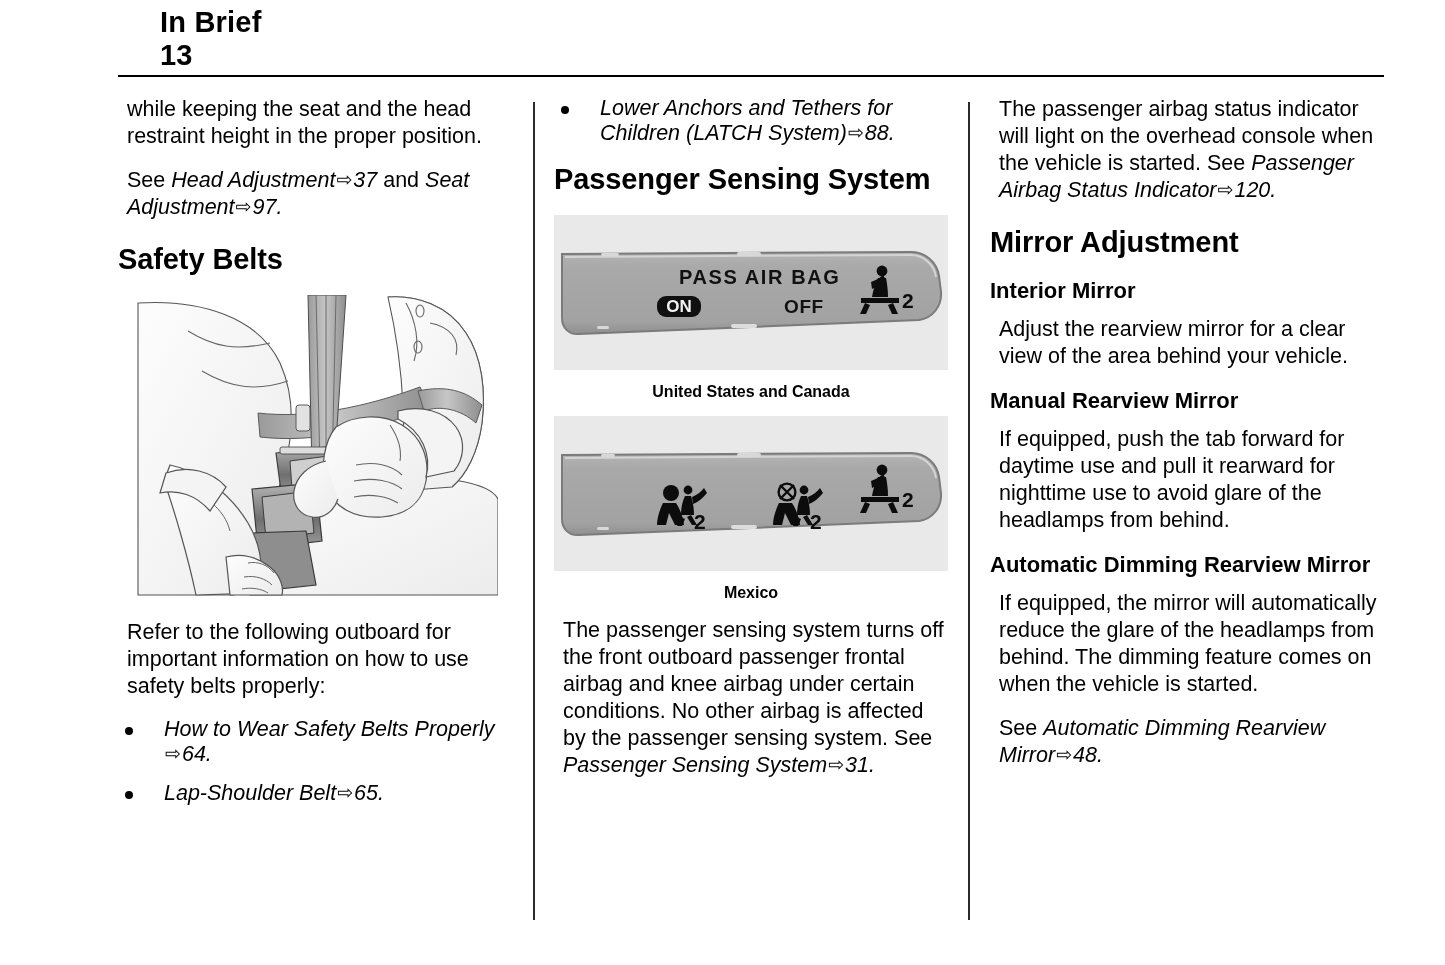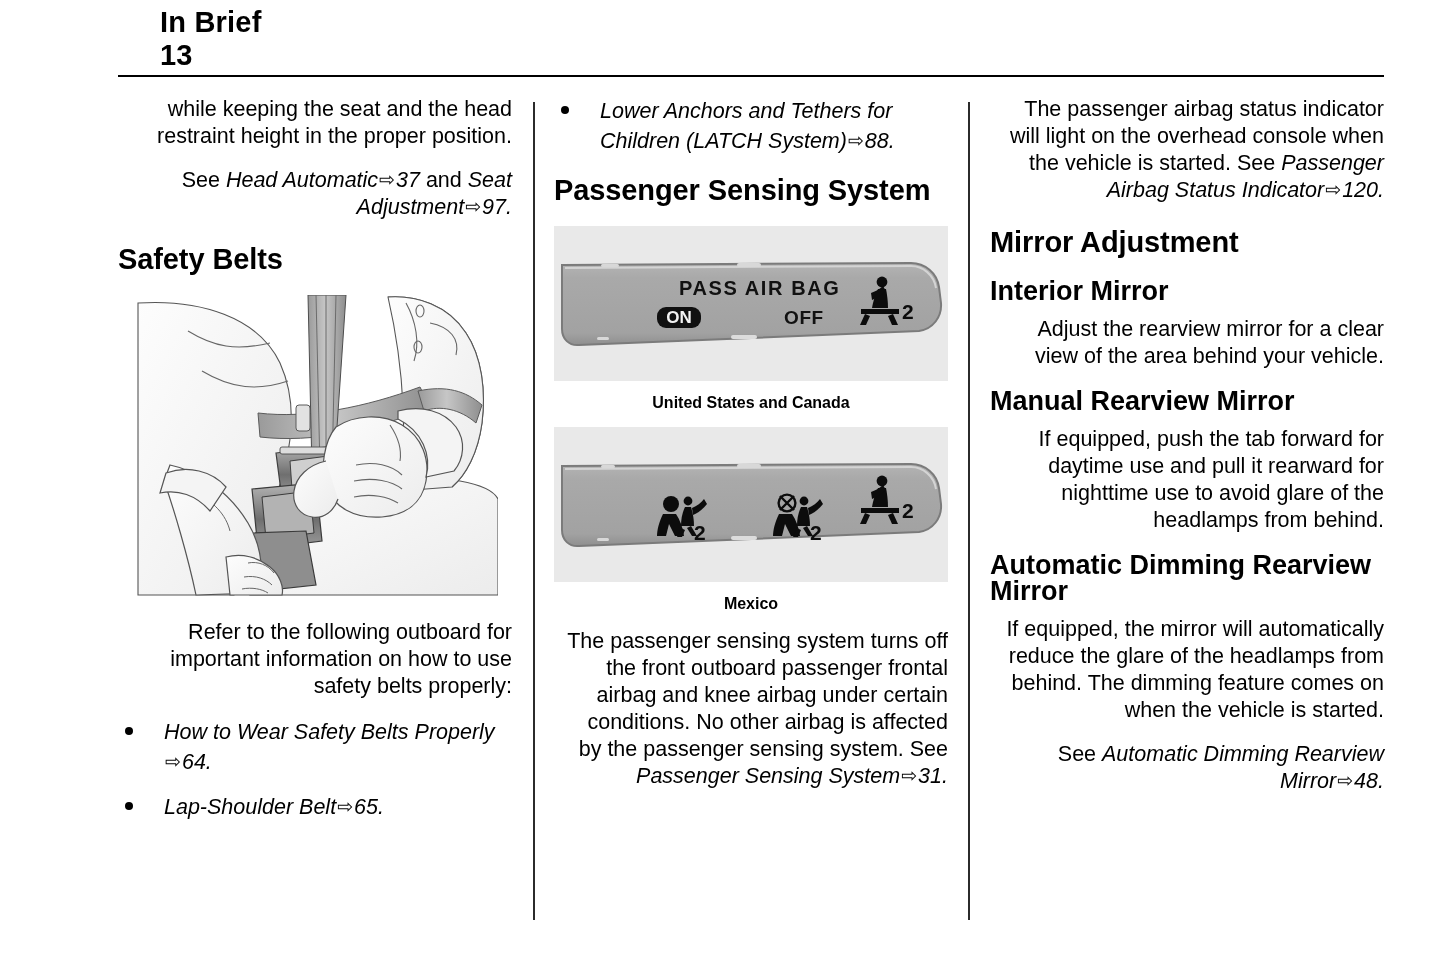--- a/index.html
+++ b/index.html
@@ -74,48 +74,47 @@
     border-left: 2.2px solid #2b2b2b;
   }
   .divider-1 { left: 533px; }
   .divider-2 { left: 968px; }
 
   
   p.body-text {
     font-size: 21.5px;
     line-height: 27px;
     margin: 0 0 17px 9px;
-    text-align: right;
   }
   h1.section-title {
     font-size: 29px;
     font-weight: bold;
     line-height: 34px;
     margin: 21px 0 19px 0;
     letter-spacing: -0.1px;
   }
   h1.section-title.tight-top { margin-top: 16px; }
   h2.sub-title {
-    font-size: 27px;
+    font-size: 22px;
     font-weight: bold;
     line-height: 26px;
     margin: 18px 0 12px 0;
   }
   .italic { font-style: italic; }
 
   ul.bullets {
     list-style: none;
     margin: 0 0 4px 0;
     padding: 0;
   }
   ul.bullets li {
     position: relative;
     padding-left: 46px;
     font-size: 21.5px;
-    line-height: 30px;
+    line-height: 25px;
     margin-bottom: 14px;
     font-style: italic;
   }
   ul.bullets li::before {
     content: "";
     position: absolute;
     left: 7px;
     top: 10px;
     width: 8px;
     height: 8px;
@@ -182,21 +181,21 @@
 <div class="columns">
 
   <div class="divider divider-1"></div>
   <div class="divider divider-2"></div>
 
   <div class="col col-1">
 
     <p class="body-text">while keeping the seat and the head restraint height in the proper position.</p>
 
     <p class="body-text">
-      <span>See </span><span class="italic">Head Automatic</span><span class="ref-arrow">⇨</span><span class="italic">37</span><span> and </span><span class="italic">Seat Adjustment</span><span class="ref-arrow">⇨</span><span class="italic">97</span><span class="italic">.</span>
+      <span>See </span><span class="italic">Head Adjustment</span><span class="ref-arrow">⇨</span><span class="italic">37</span><span> and </span><span class="italic">Seat Adjustment</span><span class="ref-arrow">⇨</span><span class="italic">97</span><span class="italic">.</span>
     </p>
 
     <h1 class="section-title">Safety Belts</h1>
 
     <div class="belt-figure">
       <svg width="368" height="302" viewBox="0 0 368 302" class="illus-svg">
         <defs>
           <linearGradient id="skinG" x1="0" y1="0" x2="1" y2="1">
             <stop offset="0%" stop-color="#fdfdfd"></stop>
             <stop offset="100%" stop-color="#ececec"></stop>

